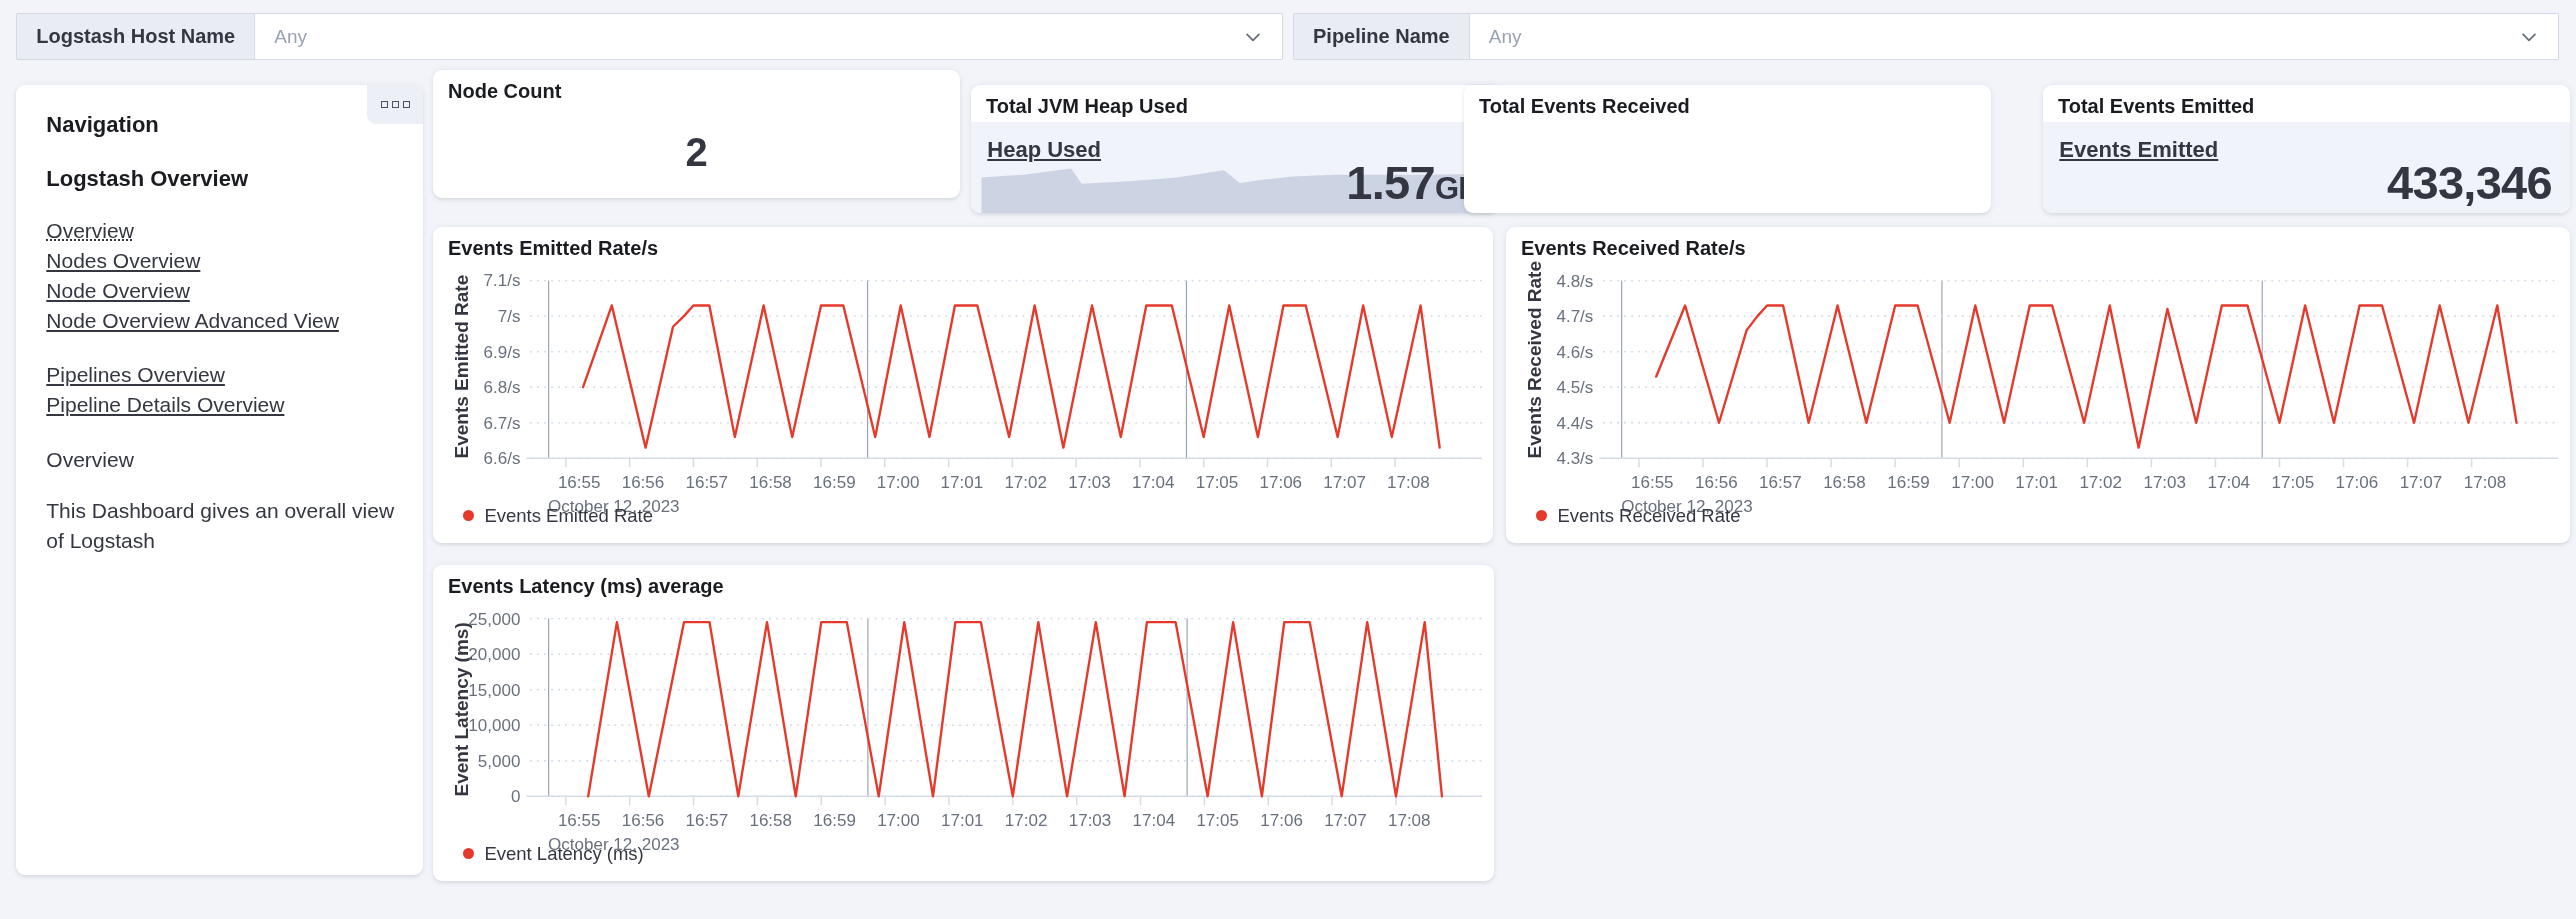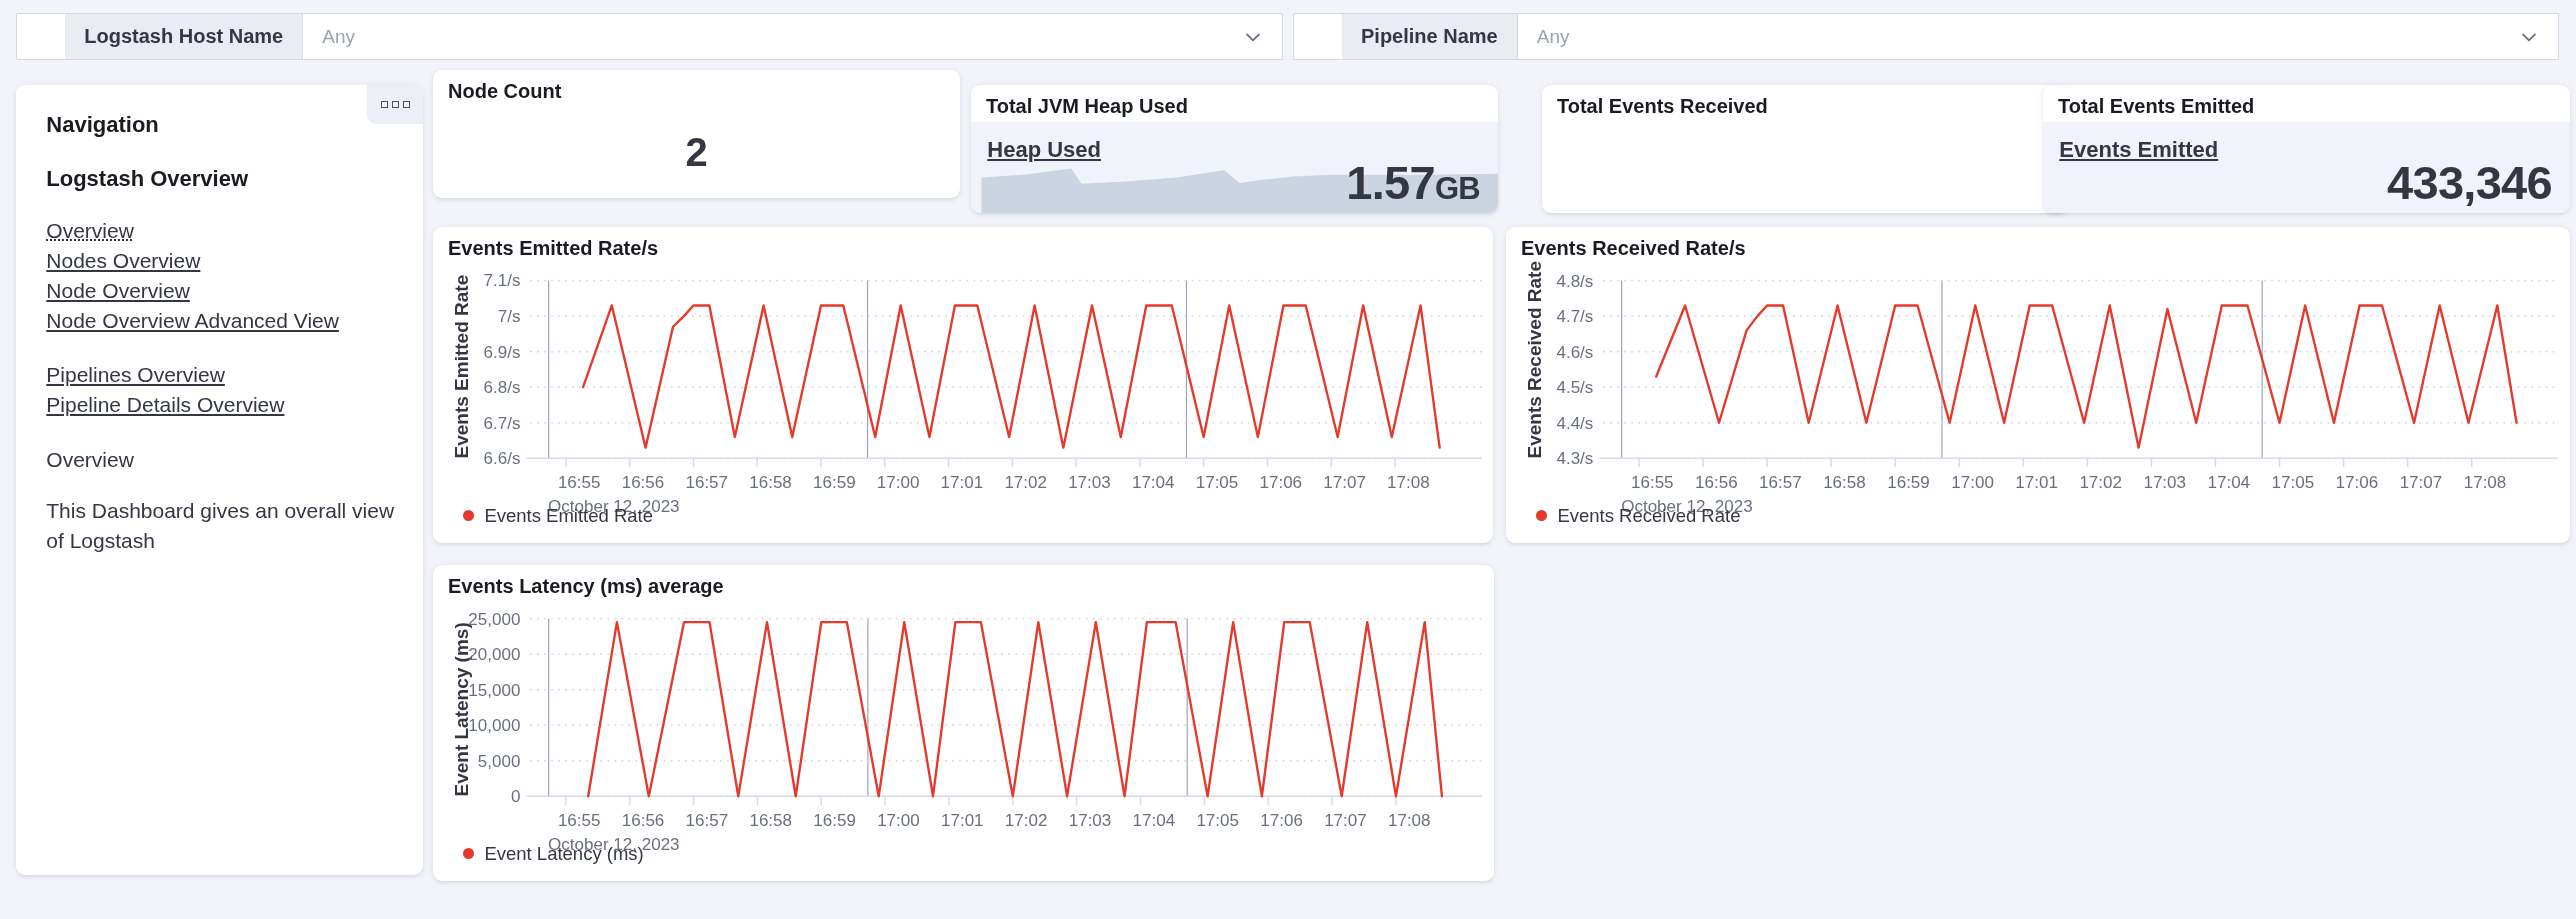--- a/index.html
+++ b/index.html
@@ -16,21 +16,20 @@
     background:#ffffff;
     border-radius:9px;
     box-shadow:0 1.5px 3px rgba(54,65,83,.10), 0 0.7px 7.4px rgba(54,65,83,.06);
   }
   
   .filter-bar { position:absolute; left:16.3px; top:13.3px; width:2543px; height:47px; display:flex; gap:10.4px; }
   .filter-control {
     flex:1; height:47px; display:flex; align-items:stretch;
     background:#ffffff; border:1.1px solid #d3dae6; border-radius:1px; overflow:hidden;
     cursor:pointer;
-    padding-left:48px;
   }
   .filter-label {
     background:#e9edf3; display:flex; align-items:center; padding:0 19px;
     font-size:20px; font-weight:700; color:#343741; border-right:1.1px solid #d3dae6;
     white-space:nowrap;
   }
   .filter-value { flex:1; display:flex; align-items:center; padding:0 19px; font-size:19px; color:#98a2b3; }
   .filter-caret { display:flex; align-items:center; padding-right:18px; }
   
   #nav-panel { left:16.3px; top:85px; width:407px; height:790px; padding:27px 27px 0 30px; }
@@ -47,21 +46,21 @@
     font-size:21px; color:#343741; text-decoration:underline; line-height:30px;
     cursor:pointer; align-self:flex-start;
   }
   .nav-link.current { text-decoration-style:dotted; text-decoration-thickness:1.5px; font-weight:400; }
   .nav-plain { margin-top:25px; font-size:21px; color:#343741; line-height:30px; }
   .nav-desc { margin-top:21px; font-size:21px; color:#343741; line-height:30px; width:356px; }
   
   .metric-panel { overflow:hidden; }
   #panel-node-count   { left:433px;  top:70px; width:527px; height:128px; }
   #panel-jvm-heap     { left:971px; top:85px; width:527px; height:128px; }
-  #panel-evt-received { left:1542px; top:85px; width:527px; height:128px; }
+  #panel-evt-received { left:1464px; top:85px; width:527px; height:128px; }
   #panel-evt-emitted  { left:2043px; top:85px; width:527px; height:128px; }
   .panel-title {
     position:absolute; left:15px; top:10.4px; font-size:20px; font-weight:700; color:#1a1c21; white-space:nowrap;
   }
   .metric-inner {
     position:absolute; left:0; right:0; top:37px; bottom:0;
     background:#f0f3f9; border-radius:0 0 9px 9px;
   }
   .metric-label { position:absolute; left:16.3px; top:15px; font-size:22px; font-weight:700; color:#343741;text-decoration:underline; }
   .metric-value {

